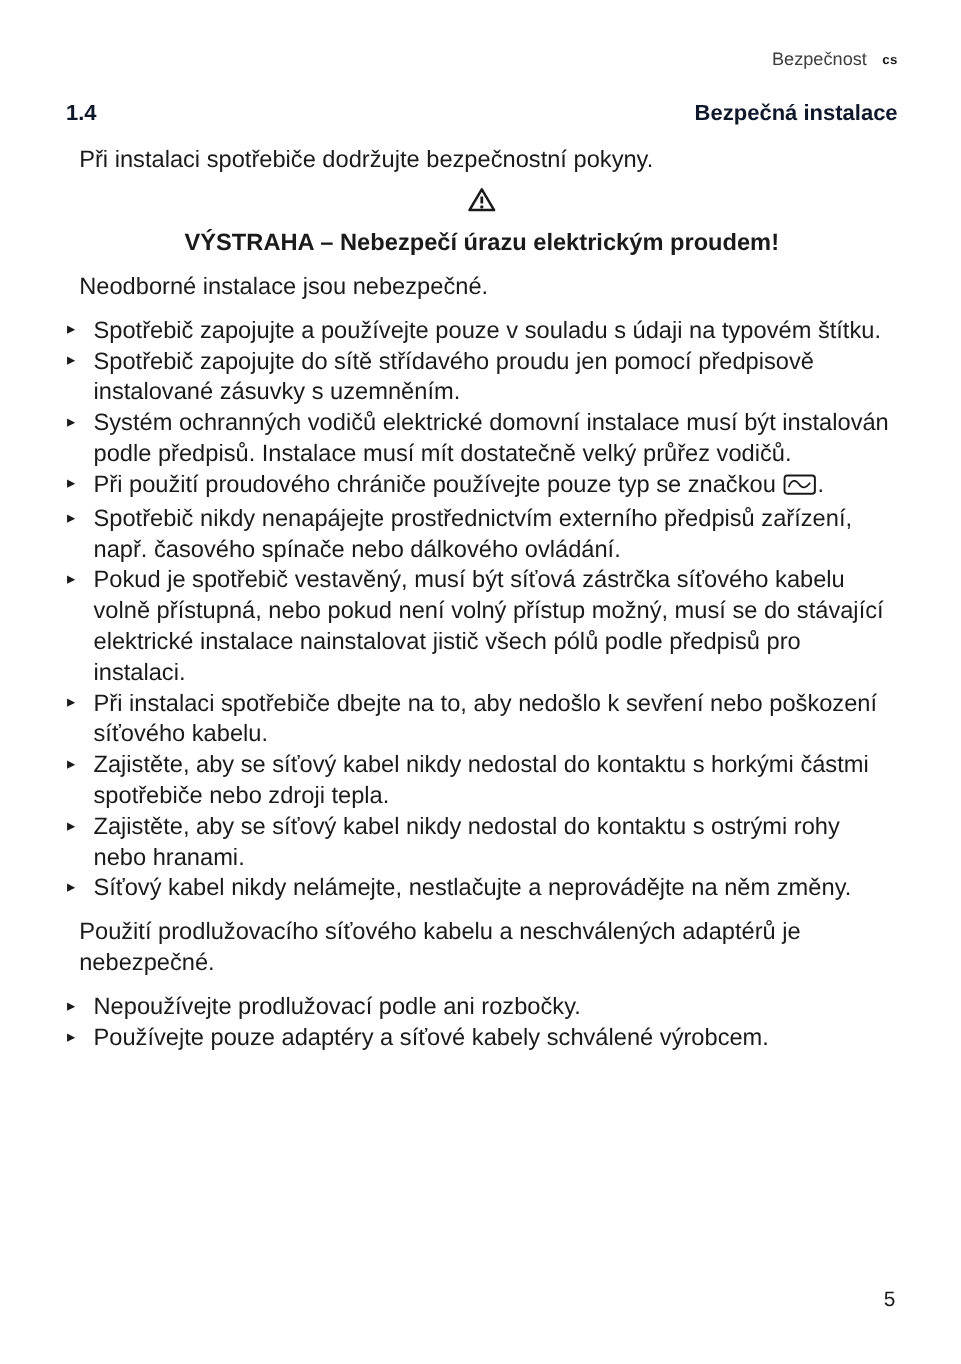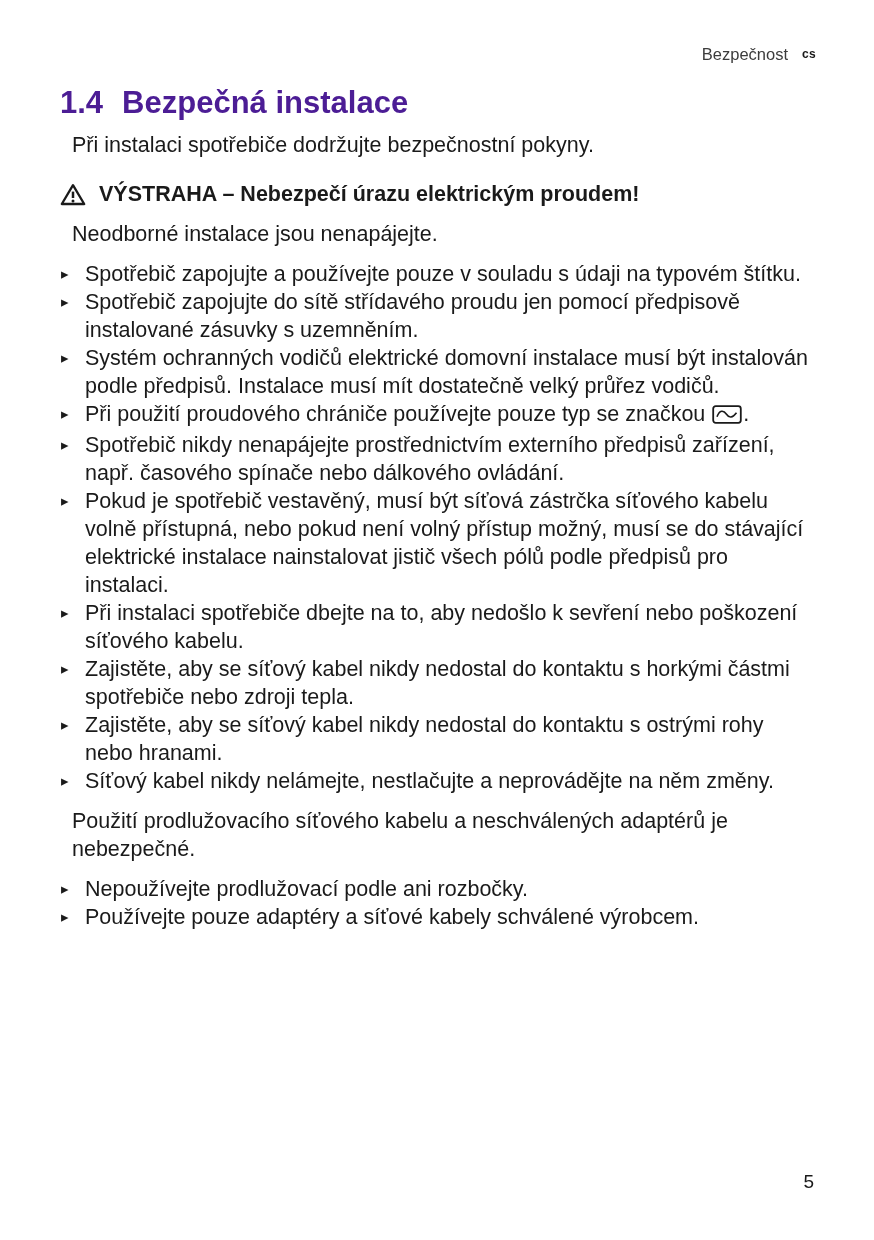--- a/index.html
+++ b/index.html
@@ -32,35 +32,37 @@
   .header .lang {
     font-weight: 700;
     font-size: 12px;
     color: #1a1a1a;
     letter-spacing: 0.3px;
   }
   .section-heading {
     margin-top: 24px;
     display: flex;
     gap: 19px;
-    font-size: 31px;
+    font-size: 20px;
     line-height: 30px;
     font-weight: 700;
-    color: #4c1d95;
+    color: #0f172a;
+    justify-content: space-between;
   }
   .blocks { margin-top: 13px; }
   .para { margin: 12px; }
   .para.intro { margin-bottom: 8px; }
   .warning-heading {
-    margin-top: 21px;
+    margin-top: 11px;
     margin-bottom: 2px;
     display: flex;
     align-items: center;
     gap: 13px;
     font-weight: 700;
+    flex-direction: column;
   }
   .warn-icon {
     display: inline-flex;
     align-items: center;
     flex: 0 0 auto;
   }
   .bullet-item {
     display: flex;
     align-items: flex-start;
   }
@@ -107,21 +109,21 @@
       <div class="warning-heading">
         <span class="warn-icon">
           <svg width="26" height="23" viewBox="0 0 26 23">
             <path d="M13 2.2 L24.2 21 H1.8 Z" fill="none" stroke="#1a1a1a" stroke-width="2.3" stroke-linejoin="round"></path>
             <line x1="13" y1="8.6" x2="13" y2="15" stroke="#1a1a1a" stroke-width="2.5"></line>
             <circle cx="13" cy="18.1" r="1.5" fill="#1a1a1a"></circle>
           </svg>
         </span>
         <span>VÝSTRAHA – Nebezpečí úrazu elektrickým proudem!</span>
       </div>
-      <div class="para">Neodborné instalace jsou nenapájejte.</div>
+      <div class="para">Neodborné instalace jsou nebezpečné.</div>
       <div class="bullet-item">
         <span class="bullet-marker">▸</span>
         <span class="bullet-text">Spotřebič zapojujte a používejte pouze v souladu s údaji na ty­povém štítku.</span>
       </div>
       <div class="bullet-item">
         <span class="bullet-marker">▸</span>
         <span class="bullet-text">Spotřebič zapojujte do sítě střídavého proudu jen pomocí před­pisově instalované zásuvky s uzemněním.</span>
       </div>
       <div class="bullet-item">
         <span class="bullet-marker">▸</span>

